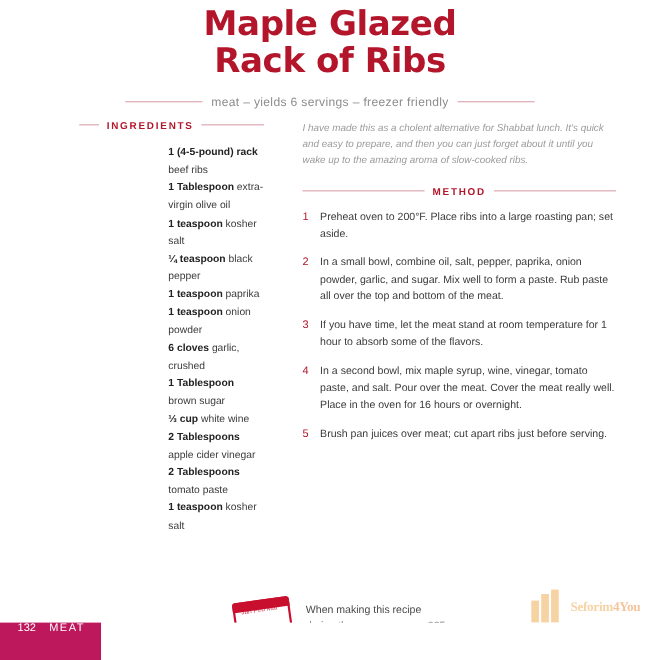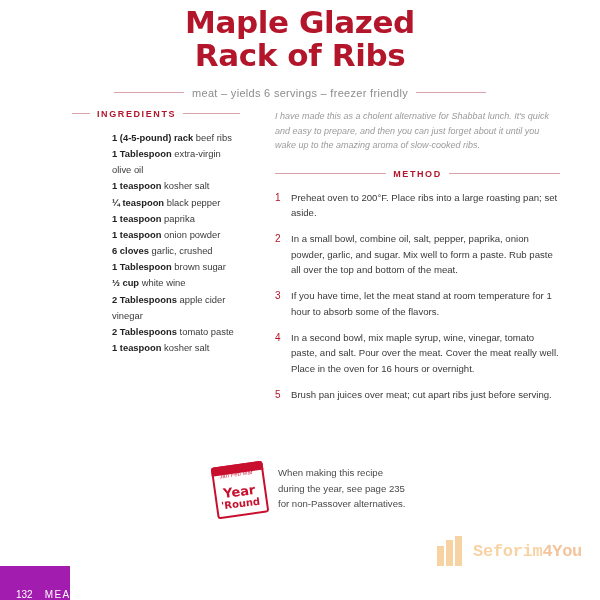--- a/index.html
+++ b/index.html
@@ -63,21 +63,21 @@
   .sec-head .rule{flex:1;height:1px;background:#d9a2ab;}
   .sec-head .rule.left{margin-right:7px;max-width:18px;}
   .sec-head .rule.right{margin-left:7px;}
   .sec-head.center .rule.left{max-width:none;}
 
   .ing{
     font-size:9.4px;
     line-height:1.72;
     color:#3a3a3a;
   }
-  .ing li{list-style:none;}
+  .ing li{list-style:none;margin-left:41px;}
   .ing b{font-weight:bold;color:#222;}
 
   .intro{
     font-style:italic;
     font-size:9px;
     line-height:1.62;
     color:#9b9b9b;
     margin:0 0 16px 0;
   }
 
@@ -149,34 +149,34 @@
     display:flex;align-items:center;
     opacity:.5;
   }
   .wm-mark{
     width:30px;height:30px;margin-right:6px;position:relative;
   }
   .wm-mark i{
     position:absolute;background:#f0a64a;display:block;
   }
   .wm-text{
-    font-family:Liberation Mono, monospace;
-    font-weight:bold;font-size:17px;color:#f0a64a;letter-spacing:-.3px;text-align:center;
+    font-family:Liberation Serif, serif;
+    font-weight:bold;font-size:12px;color:#f0a64a;letter-spacing:-.3px;text-align:center;
   }
   .wm-text .four{color:#e8893c;}
 
   
   .footer{
     position:absolute;left:0;right:0;bottom:0;height:34px;
     display:flex;align-items:stretch;
   }
   .footer .bar{
-    background:#a21caf;color:#fff;
-    width:70px;
-    display:flex;align-items:flex-end;
+    background:#be185d;color:#fff;
+    width:92px;
+    display:flex;align-items:flex-start;
   }
   .footer .pg{
     font-size:10px;padding-left:16px;padding-right:12px;color:#fff;
   }
   .footer .cat{
     font-size:10px;letter-spacing:1.4px;color:#fff;
   }
   .footer .fill{flex:1;background:#fff;}
 </style>
 </head>

